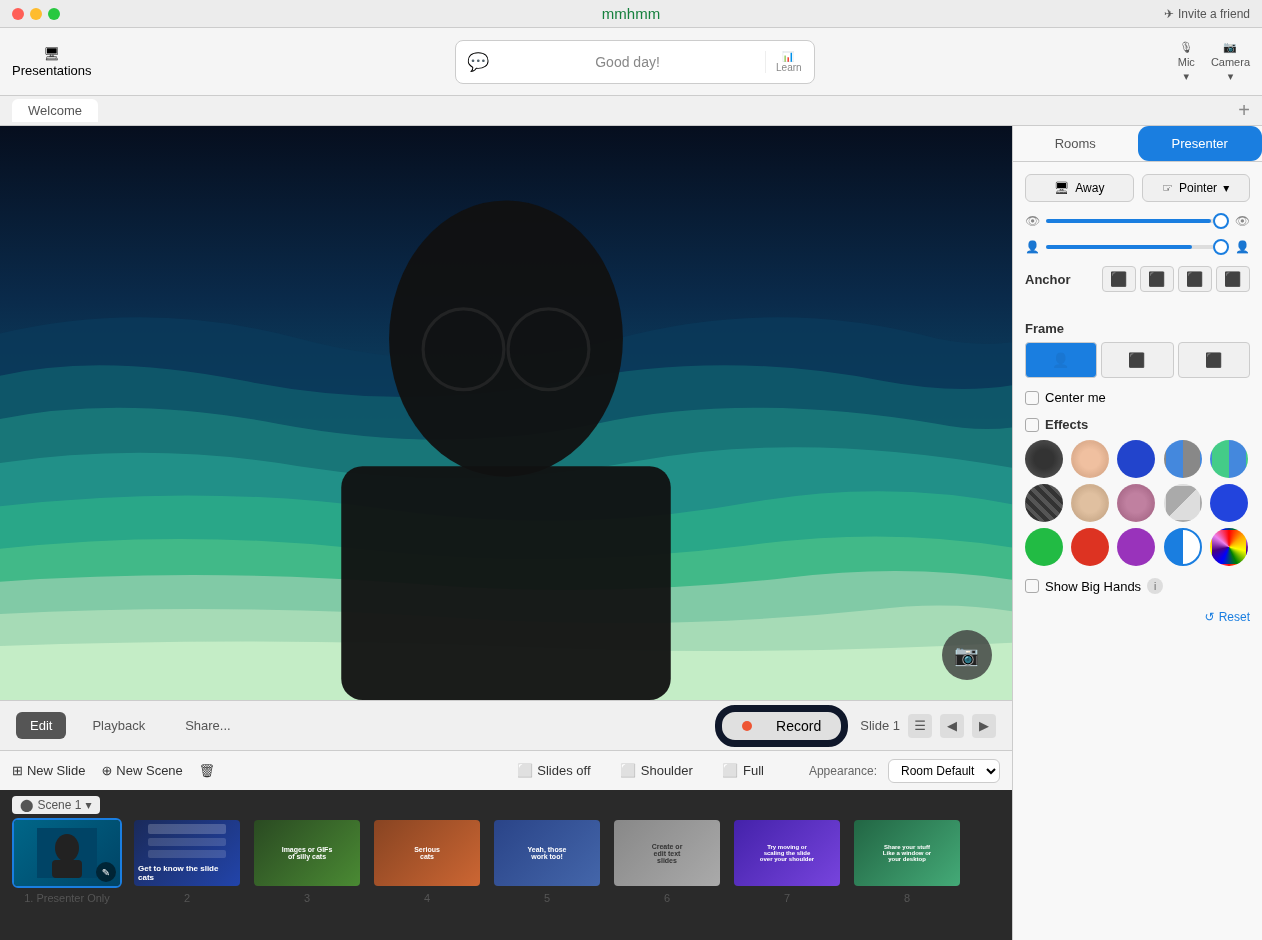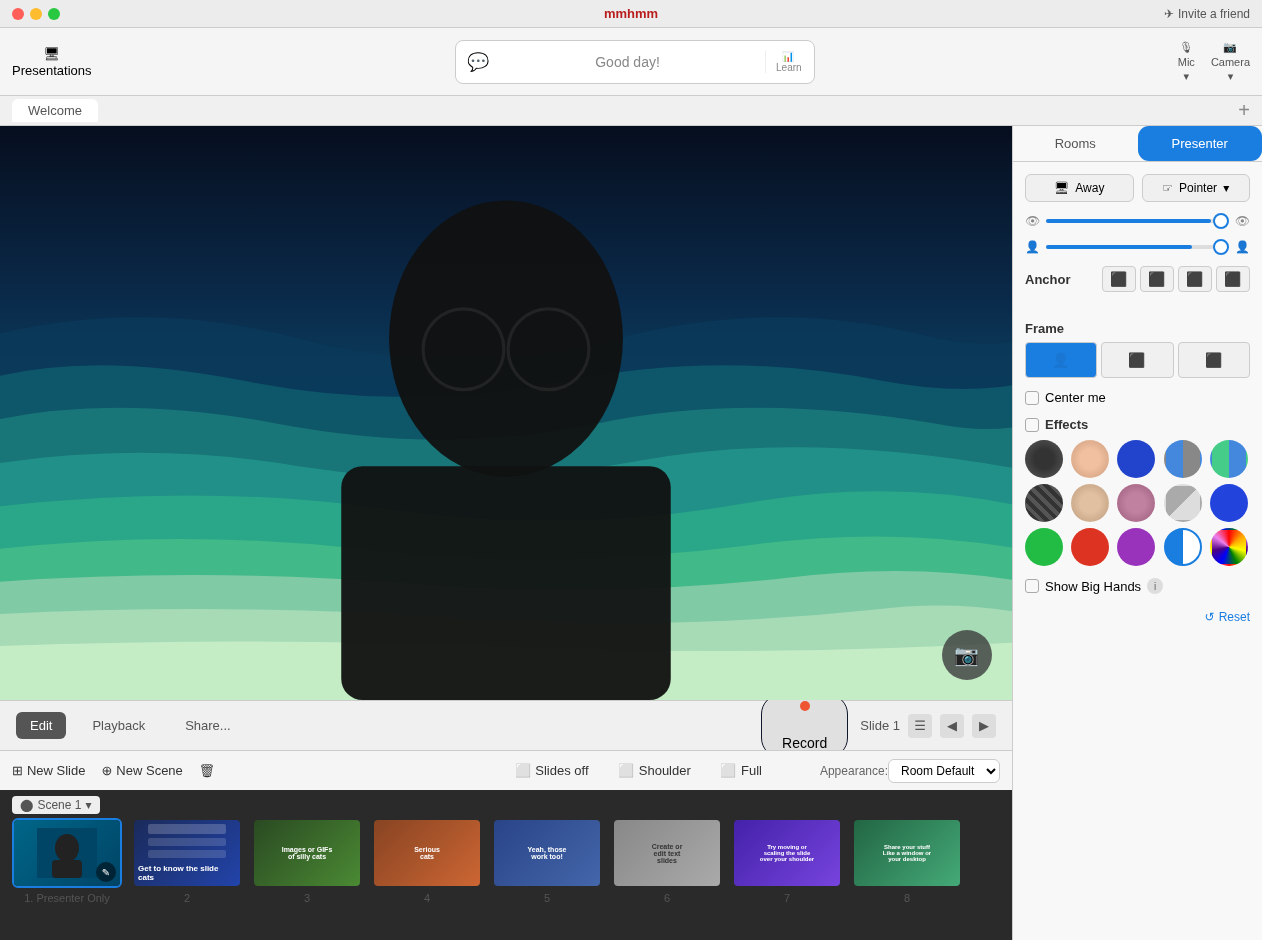--- a/index.html
+++ b/index.html
@@ -1,20 +1,20 @@
 <!DOCTYPE html>
 <html><head>
   <meta charset="utf-8">
   <style>
     * { box-sizing: border-box; margin: 0; padding: 0; }
     body { font-family: -apple-system, BlinkMacSystemFont, "San Francisco", Arial, sans-serif; background: #e8e8e8; width: 1262px; height: 940px; overflow: hidden; font-size: 13px; }
 
     
     .titlebar { height: 28px; background: #ececec; display: flex; align-items: center; justify-content: space-between; padding: 0 12px; border-bottom: 1px solid #ccc; position: relative; }
-    .titlebar-title { position: absolute; left: 50%; transform: translateX(-50%); font-size: 13px; color: #b91c1c; font-weight: 700; }
+    .titlebar-title { position: absolute; left: 50%; transform: translateX(-50%); font-size: 15px; color: #15803d; font-weight: 400; }
     .traffic-lights { display: flex; gap: 6px; align-items: center; }
     .traffic-light { width: 12px; height: 12px; border-radius: 50%; }
     .tl-close { background: #ff5f57; }
     .tl-min { background: #febc2e; }
     .tl-max { background: #28c840; }
     .titlebar-right { display: flex; align-items: center; gap: 8px; }
     .invite-btn { font-size: 12px; color: #555; display: flex; align-items: center; gap: 4px; }
 
     
     .toolbar { height: 68px; background: #f5f5f5; border-bottom: 1px solid #ccc; display: flex; align-items: center; padding: 0 12px; gap: 16px; }
@@ -46,31 +46,31 @@
     
     .video-bottom { position: absolute; bottom: 20px; right: 20px; }
     .camera-overlay-btn { width: 50px; height: 50px; border-radius: 50%; background: rgba(60,60,60,0.8); display: flex; align-items: center; justify-content: center; cursor: pointer; }
 
     
     .edit-bar { height: 50px; background: #f0f0f0; border-top: 1px solid #ccc; display: flex; align-items: center; padding: 16px 16px; gap: 12px; }
     .edit-tab { padding: 6px 14px; border-radius: 6px; cursor: pointer; font-size: 13px; font-weight: 500; }
     .edit-tab.active { background: #555; color: white; }
     .edit-tab.inactive { color: #555; }
     .edit-spacer { flex: 1; }
-    .record-btn { background: #e0e0e0; border: 1px solid #0f172a; border-radius: 20px; padding: 6px 20px; display: flex; align-items: center; gap: 24px; cursor: pointer; font-size: 14px; font-weight: 500; flex-direction: column; }
+    .record-btn { background: #e0e0e0; border: 7px solid #0f172a; border-radius: 20px; padding: 6px 20px; display: flex; align-items: center; gap: 24px; cursor: pointer; font-size: 14px; font-weight: 500; }
     .record-dot { width: 10px; height: 10px; border-radius: 50%; background: #e53; }
     .slide-nav { display: flex; align-items: center; gap: 8px; margin-left: auto; font-size: 13px; color: #555; }
     .nav-btn { width: 24px; height: 24px; background: #ddd; border-radius: 4px; display: flex; align-items: center; justify-content: center; cursor: pointer; }
 
     
     .scene-bar { height: 40px; background: #f5f5f5; border-top: 1px solid #ccc; display: flex; align-items: center; padding: 0 12px; gap: 16px; }
     .scene-action { display: flex; align-items: center; gap: 4px; font-size: 13px; color: #333; cursor: pointer; }
     .view-options { margin-left: auto; display: flex; gap: 4px; align-items: center; }
     .view-btn { padding: 4px 12px; border-radius: 6px; font-size: 13px; color: #333; cursor: pointer; display: flex; align-items: center; gap: 4px; border: 1px solid transparent; }
-    .appearance-section { display: flex; align-items: center; gap: 0; margin-left: 29px; }
+    .appearance-section { display: flex; align-items: center; gap: 11px; margin-left: 16px; }
     .appearance-label { font-size: 12px; color: #666; }
     .appearance-select { padding: 3px 8px; border-radius: 6px; border: 1px solid #ccc; background: white; font-size: 12px; }
     .slide-item { display: flex; flex-direction: column; align-items: center; gap: 4px; cursor: pointer; }
     .slide-thumb { width: 110px; height: 70px; border-radius: 6px; overflow: hidden; border: 2px solid transparent; position: relative; }
     .slide-thumb.selected { border-color: #1a7ee0; }
     .slide-thumb-bg { width: 100%; height: 100%; }
     .slide-label { font-size: 11px; color: #555; text-align: center; max-width: 110px; }
 
     
     .right-panel { width: 250px; background: #f8f8f8; border-left: 1px solid #ccc; display: flex; flex-direction: column; overflow-y: auto; }

